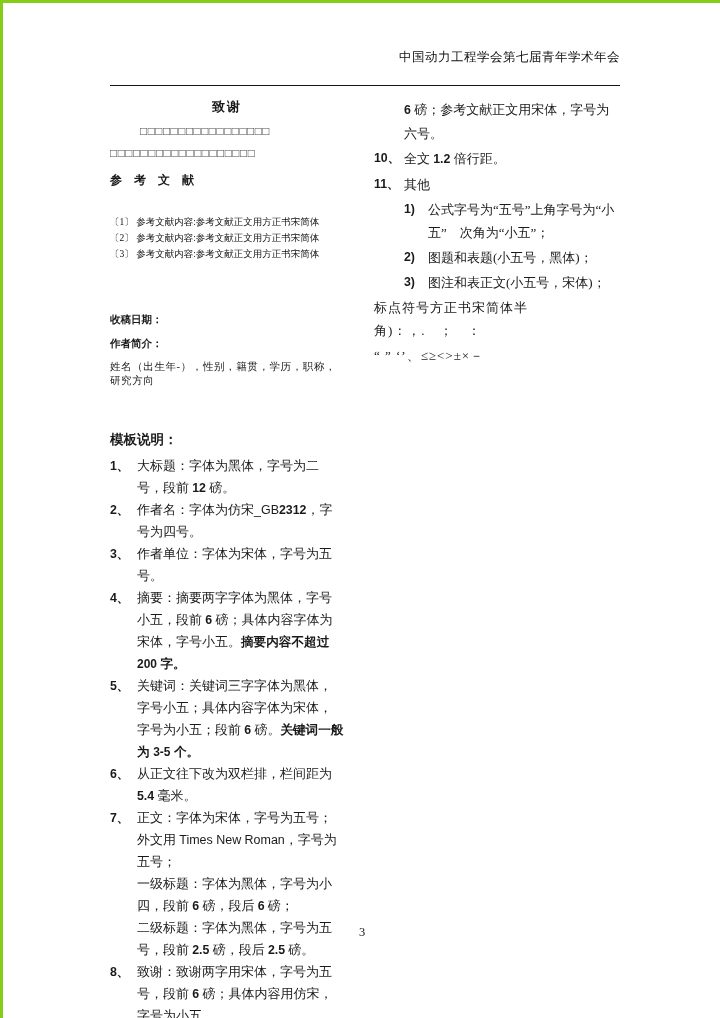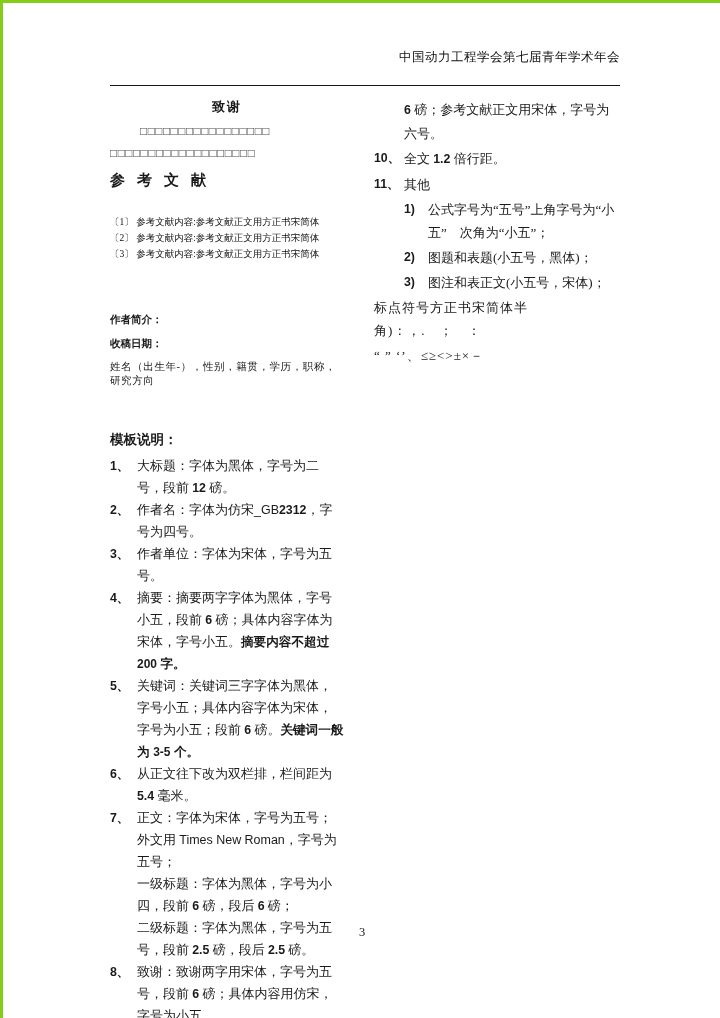--- a/index.html
+++ b/index.html
@@ -23,21 +23,21 @@
   }
   
   .columns{position:absolute;top:84px;left:107px;width:512px;display:flex;}
   .col-left{flex:none;width:234px;margin-right:30px;}
   .col-right{flex:none;width:248px;font-size:13px;line-height:23px;}
 
   
   .ack-title{margin-top:11px;text-align:center;font-size:13px;font-weight:bold;letter-spacing:2px;line-height:18px;}
   .squares{margin-top:4px;font-size:12px;line-height:22px;color:#4a4a4a;letter-spacing:0.4px;white-space:nowrap;}
   .sq1{padding-left:30px;}
-  .ref-title{margin-top:6px;font-size:15px;font-weight:bold;letter-spacing:12px;line-height:20px;white-space:nowrap;}
+  .ref-title{margin-top:6px;font-size:12px;font-weight:bold;letter-spacing:12px;line-height:20px;white-space:nowrap;}
   .ref-list{margin-top:24px;font-size:9.5px;line-height:16px;color:#111;}
   .ref-entry{white-space:nowrap;}
   .footnote{margin-top:50px;}
   .fn-label{font-family:"Liberation Sans","DejaVu Sans",sans-serif;font-weight:bold;font-size:10.5px;line-height:14px;margin-bottom:10px;}
   .fn-bio{font-size:10.5px;line-height:14px;letter-spacing:0.6px;}
   .notes-title{margin-top:43px;font-weight:bold;font-size:13.5px;line-height:18px;}
   .notes-list{margin-top:6px;font-size:13px;line-height:22px;}
   .note-item{display:flex;}
   .note-num{flex:0 0 27px;}
   .note-body{flex:1;min-width:0;}
@@ -79,22 +79,22 @@
       </div>
 
       <div class="ref-title">参考文献</div>
       <div class="ref-list">
         <div class="ref-entry">〔1〕 参考文献内容:参考文献正文用方正书宋简体</div>
         <div class="ref-entry">〔2〕 参考文献内容:参考文献正文用方正书宋简体</div>
         <div class="ref-entry">〔3〕 参考文献内容:参考文献正文用方正书宋简体</div>
       </div>
 
       <div class="footnote">
+        <div class="fn-label">收稿日期：</div>
         <div class="fn-label">作者简介：</div>
-        <div class="fn-label">收稿日期：</div>
         <div class="fn-bio">姓名（出生年-），性别，籍贯，学历，职称，研究方向</div>
       </div>
 
       <div class="notes-title">模板说明：</div>
       <div class="notes-list">
           <div class="note-item">
             <span class="note-num num">1、</span>
             <div class="note-body">
               <div class="note-para">大标题：字体为黑体，字号为二号，段前 <span class="num">12</span> 磅。</div>
             </div>

